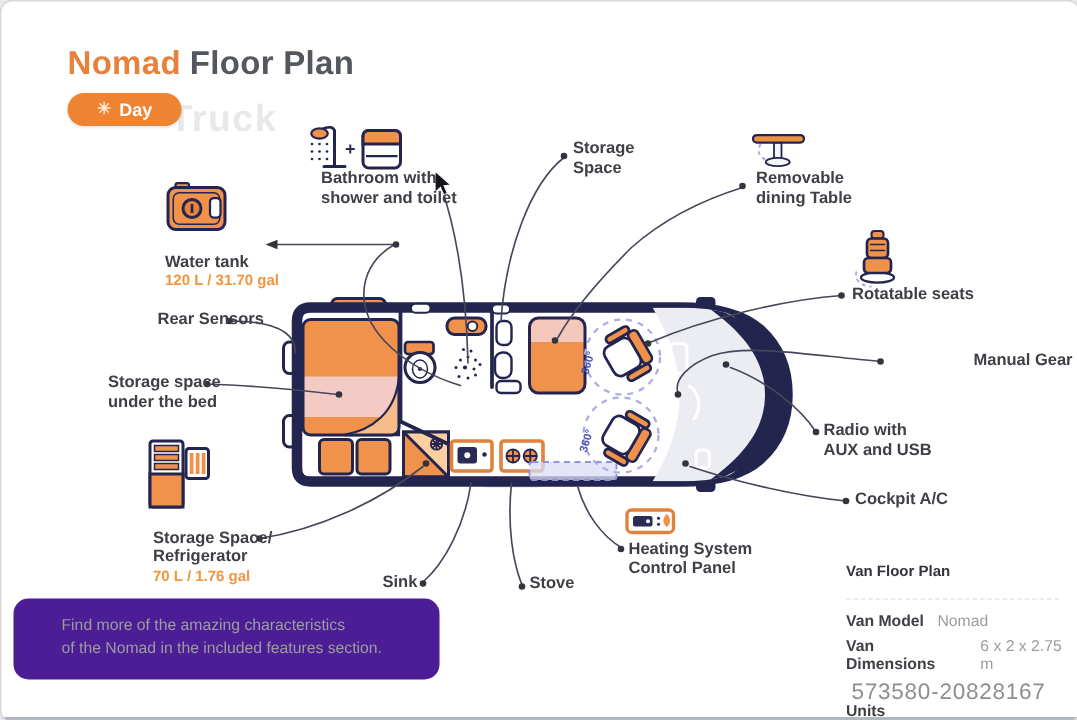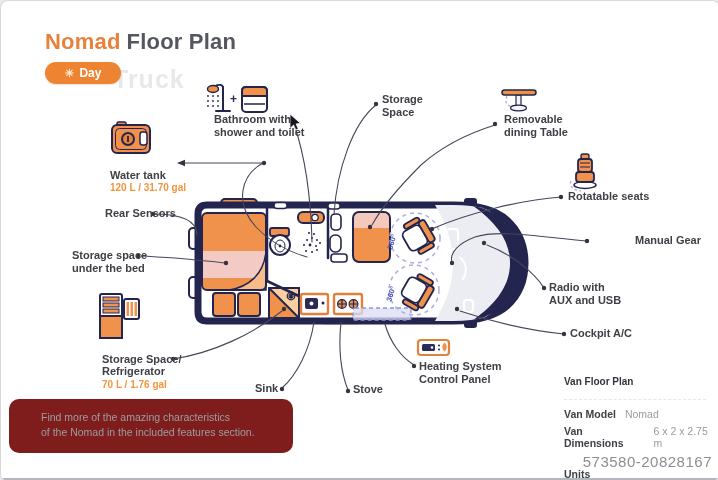--- a/index.html
+++ b/index.html
@@ -20,23 +20,23 @@
   .val{display:block;font-size:10px;line-height:12px;font-weight:bold;color:#F2953F;margin-top:1px;}
   
   #panel-title{left:563px;top:375px;font-size:10px;font-weight:bold;color:#33343B;}
   #panel-divider{left:563px;top:398px;width:142px;border-top:1px dashed #E7E7E7;height:0;}
   .info-row{position:absolute;left:563px;font-size:10.5px;display:flex;align-items:center;}
   .info-row .k{font-weight:bold;color:#3E4046;}
   .info-row .v{color:#9B9CA0;margin-left:9px;}
   .badge{background:#FBE3C9;color:#EC8F3D;border:none;border-radius:9px;padding:2px 10px;
          font-family:Liberation Sans, sans-serif;font-size:8.5px;font-weight:bold;margin-left:9px;cursor:pointer;margin-top:26px;}
   
-  #note-box{left:8px;top:398px;width:284px;height:54px;background:#7f1d1d;border-radius:10px;}
+  #note-box{left:8px;top:398px;width:284px;height:54px;background:#4c1d95;border-radius:10px;}
   #note-text{left:32px;top:11px;font-size:10.5px;line-height:15px;color:#9C9DA1;white-space:pre-line;position:absolute;}
-  #footer-id{right:7px;top:452px;font-size:15px;color:#8E8E92;letter-spacing:.5px;}
+  #footer-id{right:22px;top:452px;font-size:15px;color:#8E8E92;letter-spacing:.5px;}
   #bottom-edge{left:0;right:0;bottom:0;height:3px;background:#B3B8BF;}
   svg{position:absolute;left:0;top:0;}
 </style>
 </head>
 <body>
 
 <div id="stage">
 
   <div class="abs" id="title">
     <span class="accent">Nomad</span><span class="rest">Floor Plan</span>
@@ -302,21 +302,21 @@
   <div class="lbl" style="left:503px;top:112px;">Removable
 dining Table</div>
   <div class="lbl" style="left:109px;top:155px;">
     <span>Water tank</span>
     <span class="val">120 L / 31.70 gal</span>
   </div>
   <div class="lbl" style="left:104px;top:206px;">Rear Sensors</div>
   <div class="lbl" style="left:71px;top:248px;">Storage space
 under the bed</div>
   <div class="lbl" style="left:567px;top:189px;">Rotatable seats</div>
-  <div class="lbl" style="left:590px;top:233px;padding-left:44px;">Manual Gear</div>
+  <div class="lbl" style="left:604px;top:233px;padding-left:44px;">Manual Gear</div>
   <div class="lbl" style="left:548px;top:280px;">Radio with
 AUX and USB</div>
   <div class="lbl" style="left:101px;top:339px;">
     <span>Storage Space/
 Refrigerator</span>
     <span class="val">70 L / 1.76 gal</span>
   </div>
   <div class="lbl" style="left:569px;top:326px;">Cockpit A/C</div>
   <div class="lbl" style="left:254px;top:381px;">Sink</div>
   <div class="lbl" style="left:352px;top:382px;">Stove</div>

